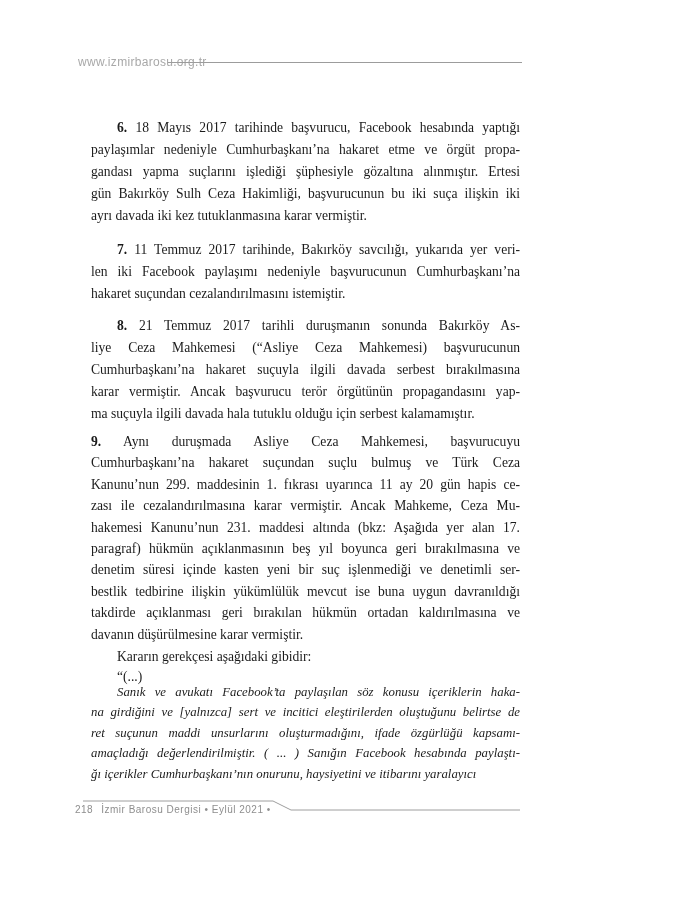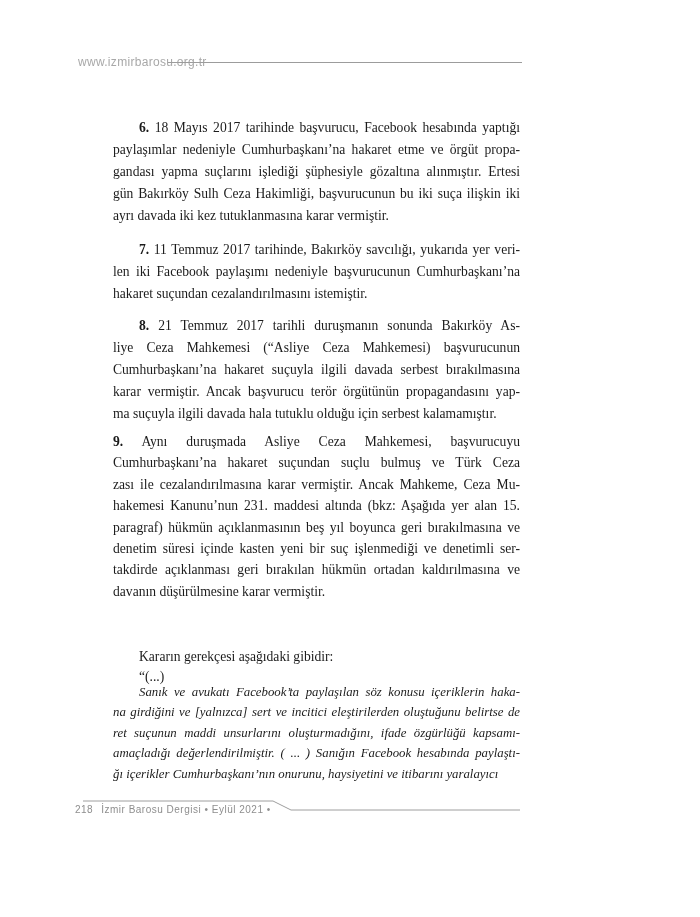--- a/index.html
+++ b/index.html
@@ -15,21 +15,21 @@
     font-size:12px;letter-spacing:.3px;color:#a8a8a8;
   }
   .hdr-rule{
     position:absolute;left:168px;top:62px;width:354px;height:1px;background:#9c9c9c;
   }
   
   .col{position:absolute;left:91px;top:0;width:429px;height:917px;font-size:13.6px;}
   .col section{position:absolute;left:0;width:429px;}
   #p6{top:117px;} #p7{top:239px;} #p8{top:315px;} #p9{top:431px;}
   #karar{top:646px;font-family:Liberation Serif, serif;} #ellipsis{top:666px;} #quote{top:682px;}
-  .ln{height:22px;line-height:22px;white-space:nowrap;margin-left:22px;}
+  .ln{height:22px;line-height:22px;white-space:nowrap;}
   #p9 .ln{height:21.4px;line-height:21.4px;}
   #quote .ln{height:20.4px;line-height:20.4px;font-style:italic;font-size:12.8px;}
   .j{text-align:justify;text-align-last:justify;}
   .ind{padding-left:26px;}
   .num{font-weight:bold;}
   
   .ftr-text{
     position:absolute;left:75px;top:804px;
     font-family:"Liberation Sans","DejaVu Sans",sans-serif;
     font-size:10px;letter-spacing:.5px;color:#8e8e8e;white-space:nowrap;
@@ -63,24 +63,26 @@
     <div class="ln j ind"><b class="num">8.</b><span> 21 Temmuz 2017 tarihli duruşmanın sonunda Bakırköy As-</span></div>
     <div class="ln j">liye Ceza Mahkemesi (“Asliye Ceza Mahkemesi) başvurucunun</div>
     <div class="ln j">Cumhurbaşkanı’na hakaret suçuyla ilgili davada serbest bırakılmasına</div>
     <div class="ln j">karar vermiştir. Ancak başvurucu terör örgütünün propagandasını yap-</div>
     <div class="ln">ma suçuyla ilgili davada hala tutuklu olduğu için serbest kalamamıştır.</div>
   </section>
 
   <section id="p9">
     <div class="ln j"><b class="num">9.</b><span> Aynı duruşmada Asliye Ceza Mahkemesi, başvurucuyu</span></div>
     <div class="ln j">Cumhurbaşkanı’na hakaret suçundan suçlu bulmuş ve Türk Ceza</div>
+    <div class="ln j">Kanunu’nun 299. maddesinin 1. fıkrası uyarınca 11 ay 20 gün hapis ce-</div>
     <div class="ln j">zası ile cezalandırılmasına karar vermiştir. Ancak Mahkeme, Ceza Mu-</div>
-    <div class="ln j">hakemesi Kanunu’nun 231. maddesi altında (bkz: Aşağıda yer alan 15.</div>
+    <div class="ln j">hakemesi Kanunu’nun 231. maddesi altında (bkz: Aşağıda yer alan 17.</div>
     <div class="ln j">paragraf) hükmün açıklanmasının beş yıl boyunca geri bırakılmasına ve</div>
     <div class="ln j">denetim süresi içinde kasten yeni bir suç işlenmediği ve denetimli ser-</div>
+    <div class="ln j">bestlik tedbirine ilişkin yükümlülük mevcut ise buna uygun davranıldığı</div>
     <div class="ln j">takdirde açıklanması geri bırakılan hükmün ortadan kaldırılmasına ve</div>
     <div class="ln">davanın düşürülmesine karar vermiştir.</div>
   </section>
 
   <section id="karar">
     <div class="ln ind">Kararın gerekçesi aşağıdaki gibidir:</div>
   </section>
 
   <section id="ellipsis">
     <div class="ln ind">“(...)</div>

